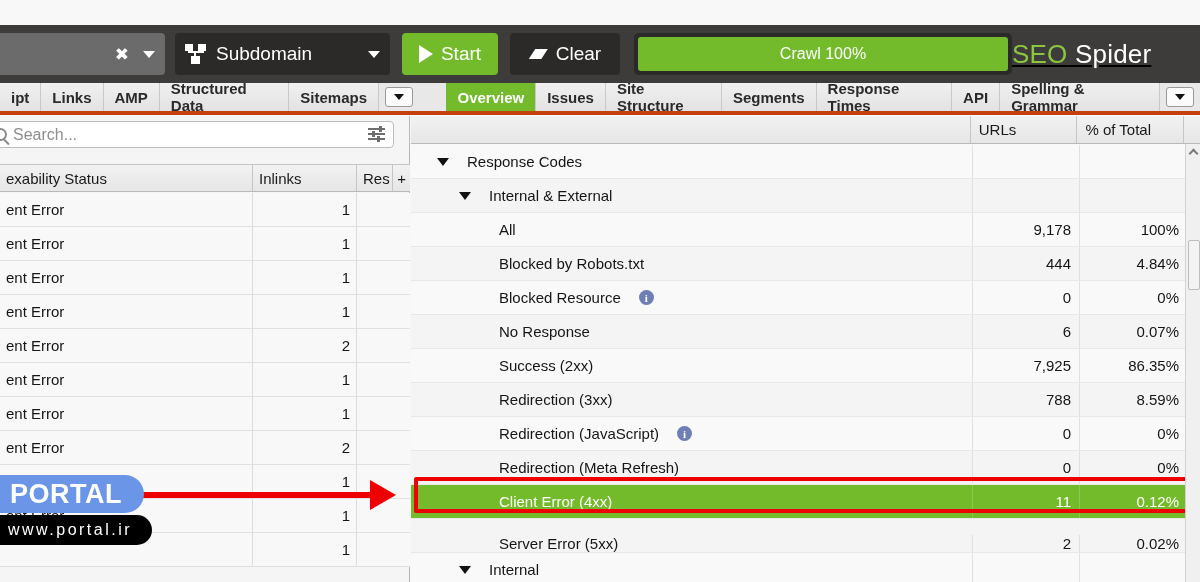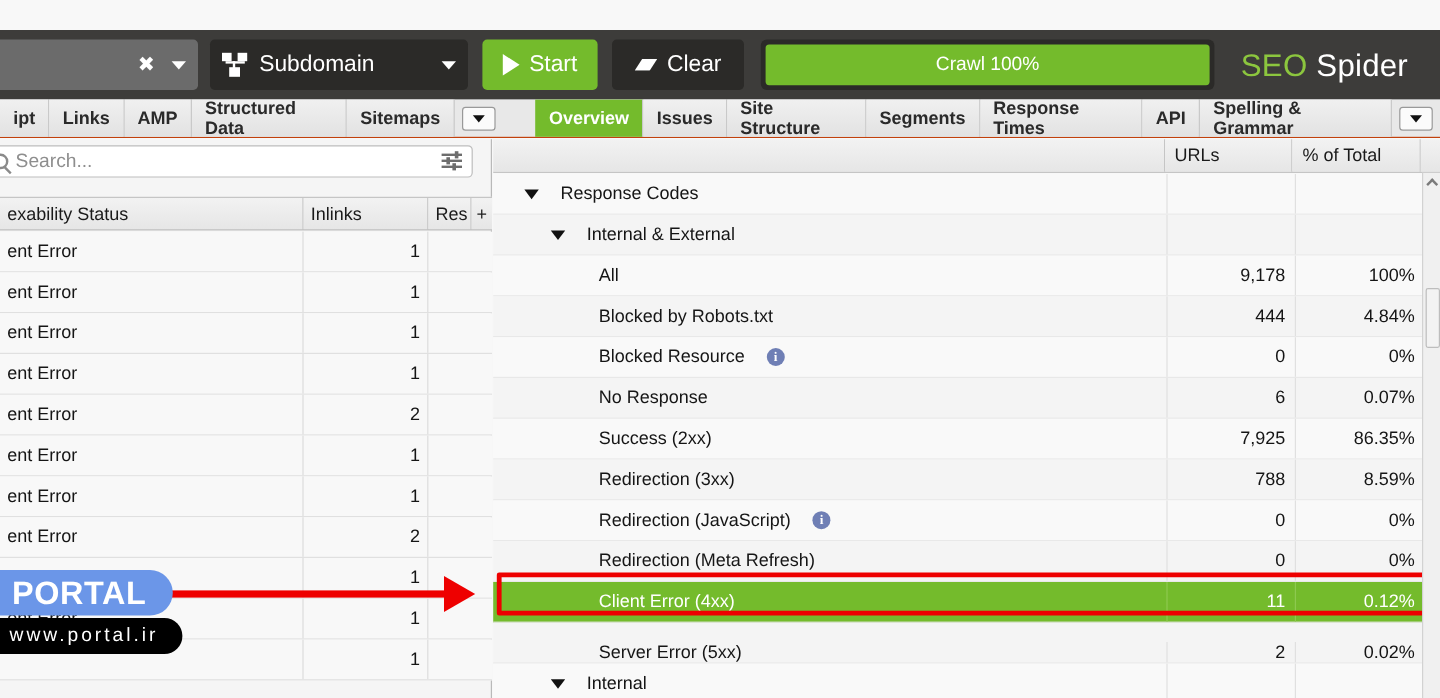--- a/index.html
+++ b/index.html
@@ -82,30 +82,30 @@
   .tb-progress-wrap {
     margin-left: 14px; width: 378px; height: 42px;
     background: #2b2a28; border-radius: 5px; padding: 4px;
   }
   .tb-progress {
     width: 100%; height: 100%; background: #74bb2c; border-radius: 3px;
     display: flex; align-items: center; justify-content: center;
     color: #ffffff; font-size: 16px;
   }
   .brand {
-    margin-left: 22px; font-size: 26px; letter-spacing: .2px;
+    font-size: 26px; letter-spacing: .2px; text-decoration: underline;
   }
   .brand .seo { color: #8cc63e; }
   .brand .spider { color: #ffffff; }
 
   
   .tabbar {
     position: absolute; left: 0; top: 83px; width: 1200px; height: 32px;
     background: #e8e8e8;
-    border-bottom: 1px solid #c2410c;
+    border-bottom: 4px solid #c2410c;
     display: flex; align-items: stretch;
   }
   .tab {
     display: flex; align-items: center; padding: 0 11px;
     font-size: 15px; color: #2a2a2a; cursor: pointer;
     border-right: 1px solid #c9c9c9;
     background: linear-gradient(#f0f0f0, #e2e2e2);
     font-weight: bold;
   }
   .tab.first { border-left: none; }

